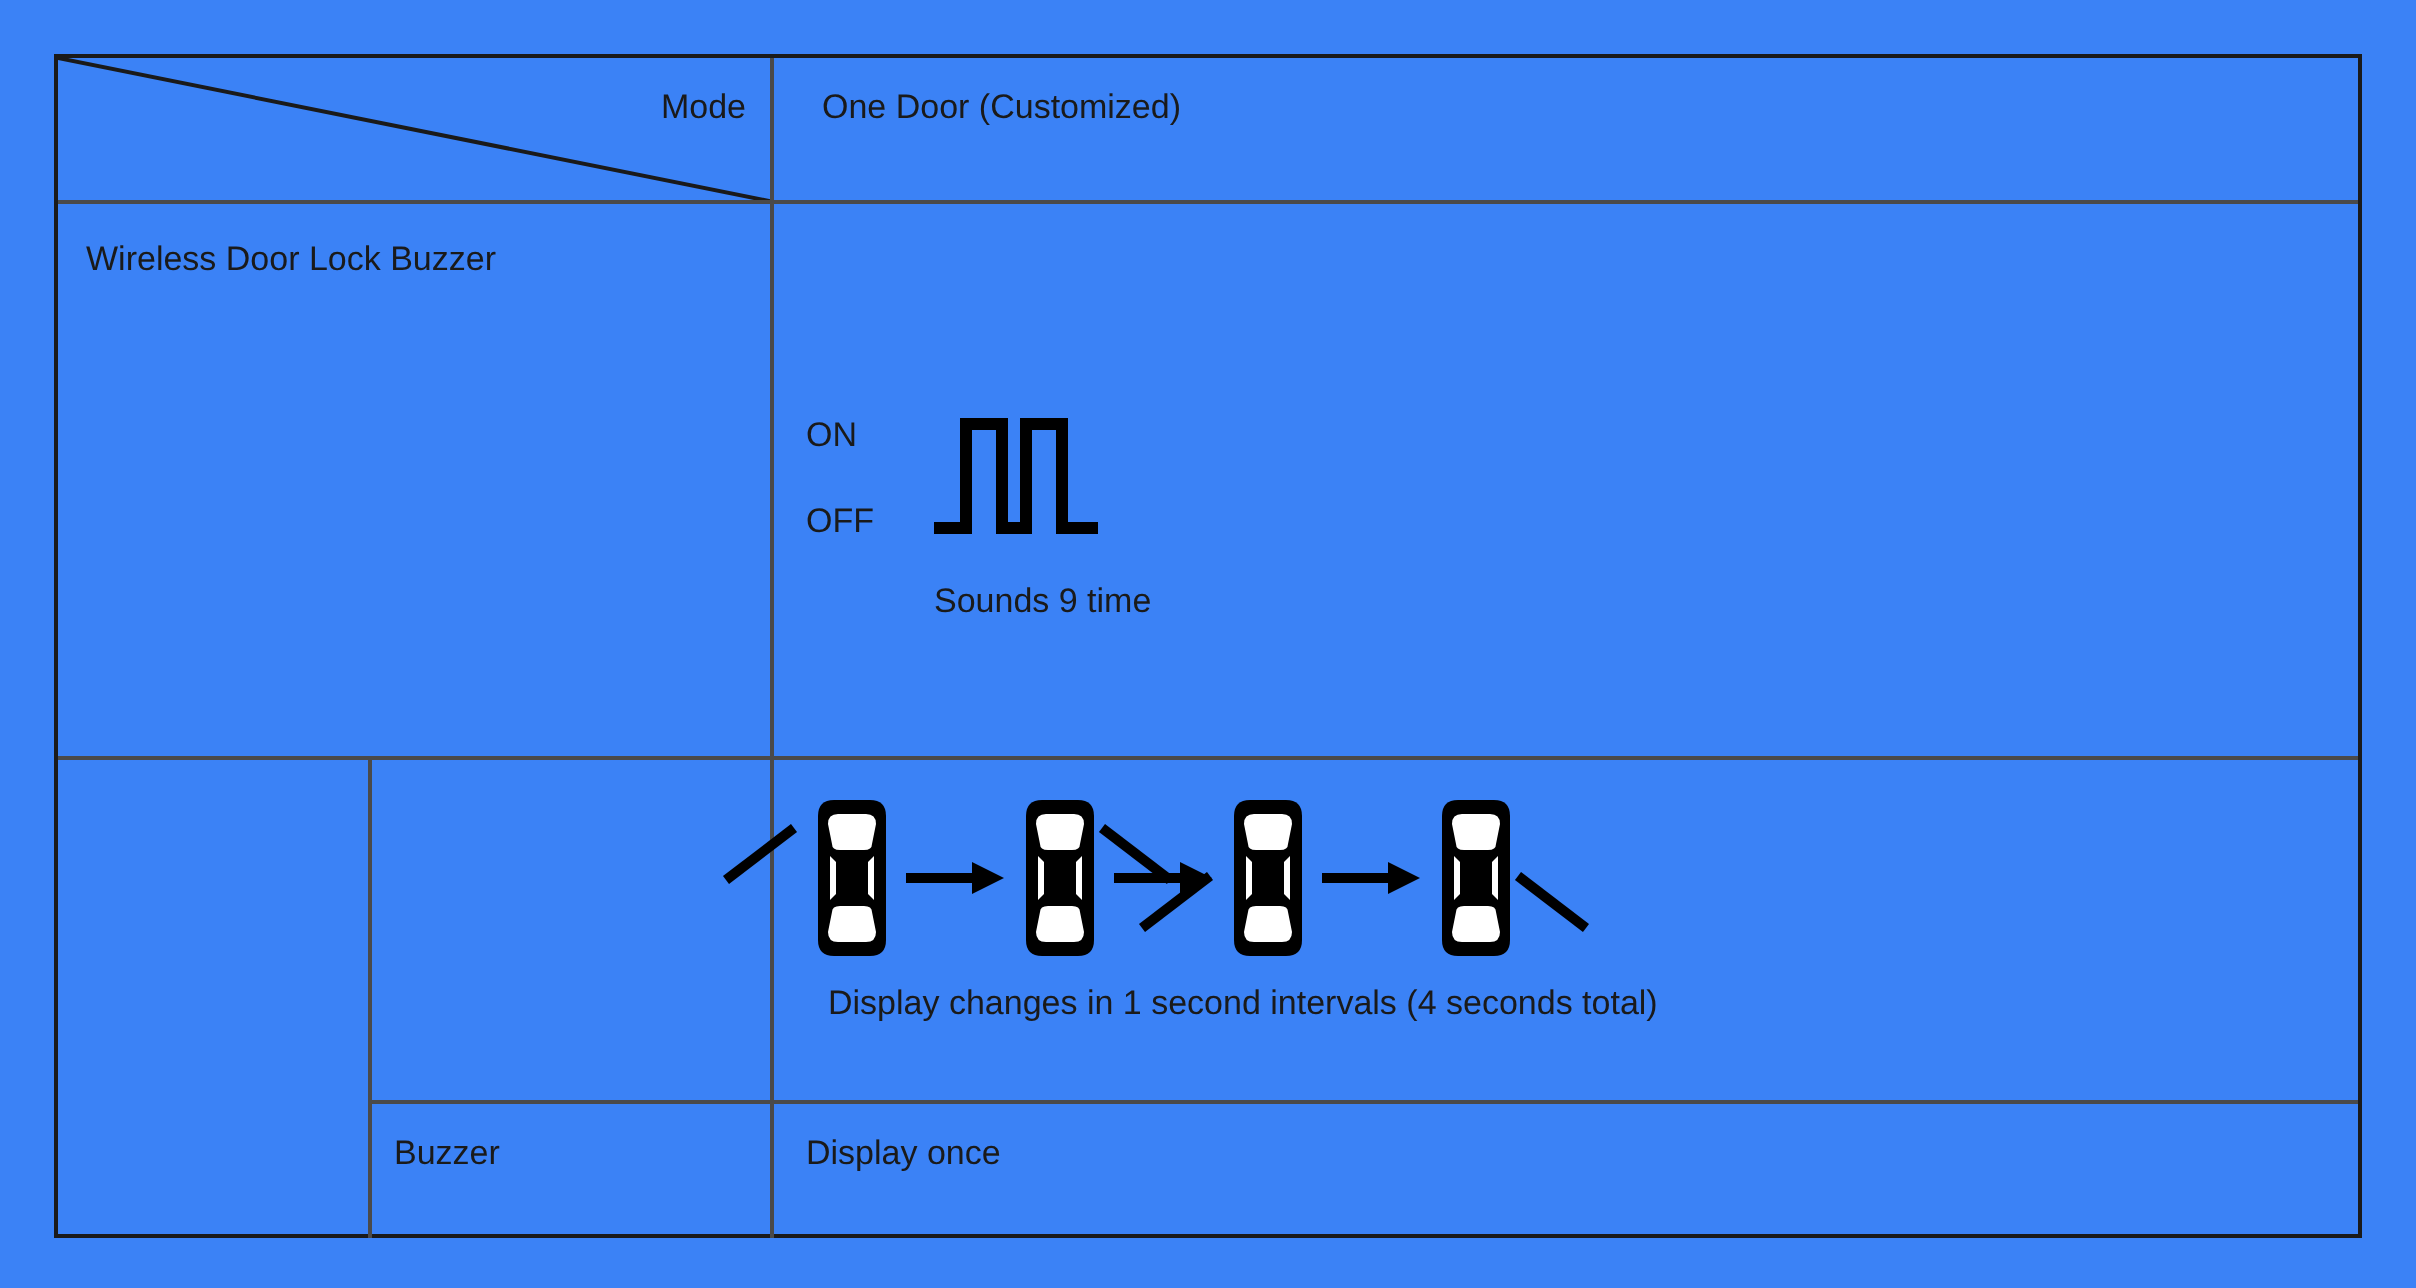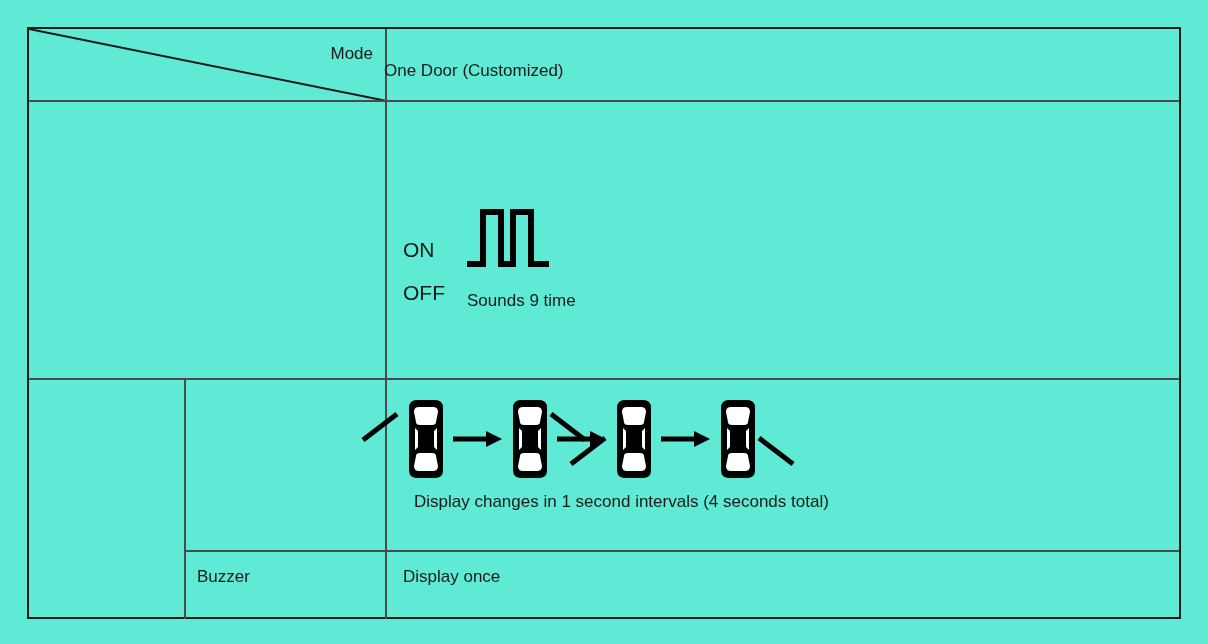--- a/index.html
+++ b/index.html
@@ -13,21 +13,21 @@
     height: 644px;
     font-family: "Liberation Sans", sans-serif;
     color: #000000;
     overflow: hidden;
   }
 
   #page {
     position: relative;
     width: 1208px;
     height: 644px;
-    background: #5eead4;
+    background: #3b82f6;
   }
 
   
   .table {
     position: absolute;
     left: 27px;
     top: 27px;
     width: 1154px;
     height: 592px;
     box-sizing: border-box;
@@ -82,23 +82,22 @@
     white-space: pre-line;
   }
 
   .mode-label {
     left: 0px;
     top: 12px;
     width: 344px;
     text-align: right;
   }
   .mode-value {
-    left: 355px;
+    left: 382px;
     top: 12px;
-    margin-top: 17px;
   }
   .wireless-label {
     left: 14px;
     top: 88px;
     width: 330px;
   }
   .meter-label {
     left: 14px;
     top: 362px;
     width: 135px;
@@ -120,24 +119,23 @@
   
   .wave-block {
     position: absolute;
     left: 374px;
     top: 165px;
     width: 400px;
     height: 140px;
   }
   .wave-onoff {
     position: absolute;
-    font-size: 21px;
+    font-size: 17px;
     line-height: 20px;
     color: #1a1a1a;
-    margin-top: 32px;
   }
   .wave-on  { left: 0px;  top: 14px; }
   .wave-off { left: 0px;  top: 57px; }
   .wave-svg {
     position: absolute;
     left: 62px;
     top: 8px;
   }
   .wave-caption {
     position: absolute;
@@ -202,20 +200,21 @@
 
     <div class="hline r1"></div>
     <div class="hline r2"></div>
     <div class="hline r3b"></div>
     <div class="vline col1"></div>
     <div class="vline col2"></div>
 
     <div class="cell mode-label">Mode</div>
     <div class="cell mode-value">One Door  (Customized)</div>
 
+    <div class="cell wireless-label">Wireless Door Lock Buzzer</div>
 
     <div class="wave-block">
       <div class="wave-onoff wave-on">ON</div>
       <div class="wave-onoff wave-off">OFF</div>
 
       <svg class="wave-svg" width="100" height="72" viewBox="0 0 100 72">
         <polyline points="2,62 18,62 18,10 36,10 36,62 48,62 48,10 66,10 66,62 84,62" fill="none" stroke="#000000" stroke-width="6" stroke-linejoin="miter" stroke-linecap="butt"></polyline>
       </svg>
 
       <div class="wave-caption">Sounds 9 time</div>

